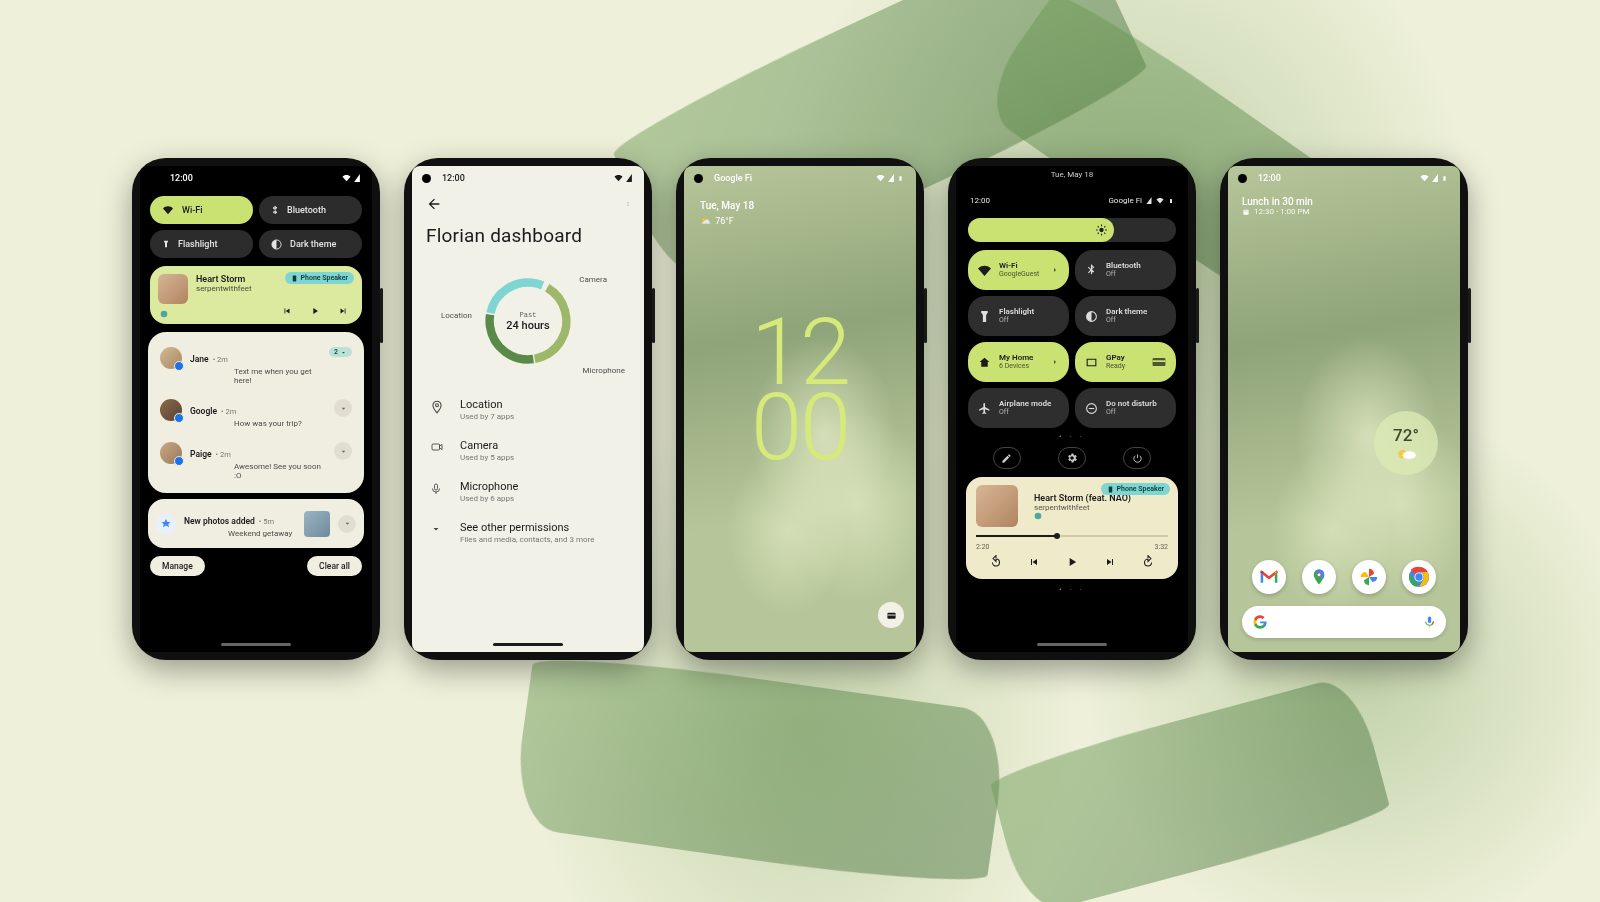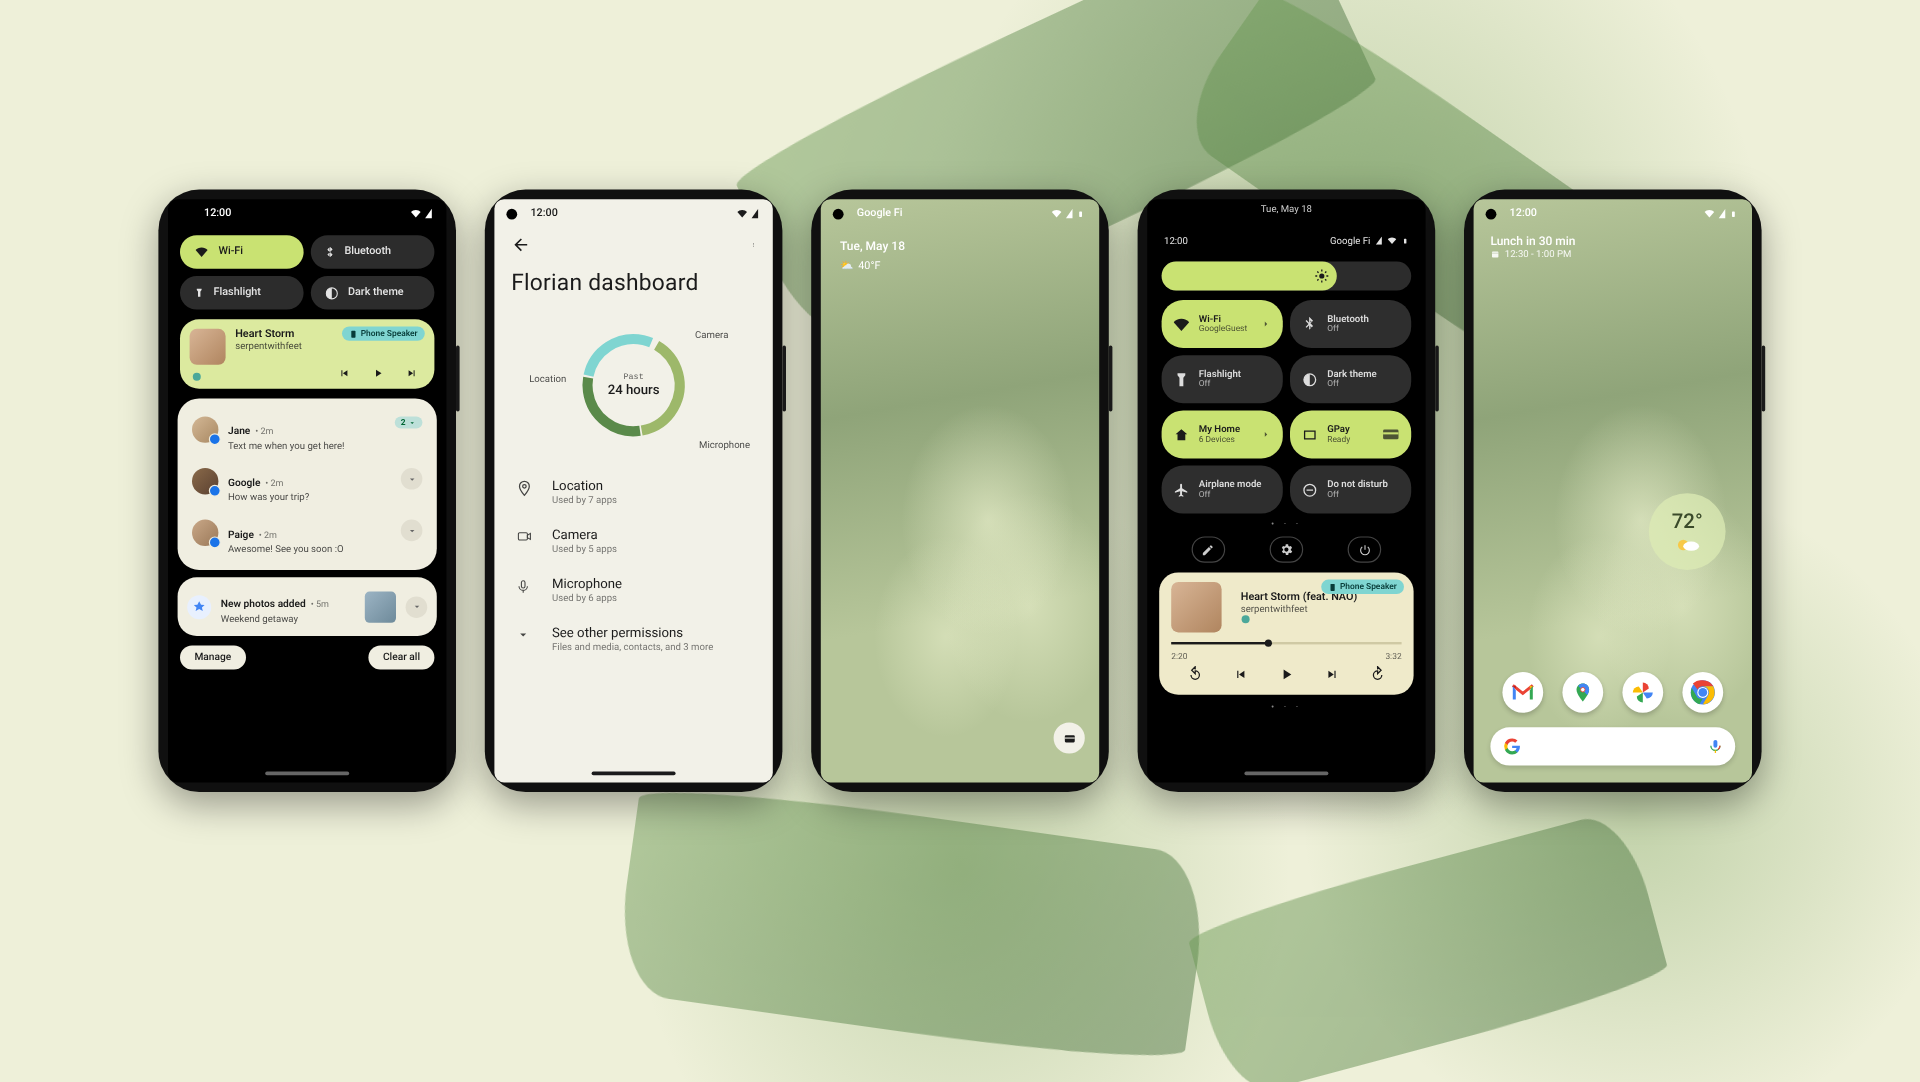--- a/index.html
+++ b/index.html
@@ -44,21 +44,21 @@
   .thumb { width:30px; height:30px; border-radius:6px; background:linear-gradient(135deg,#d8b596,#b0855f); display:inline-block; vertical-align:middle; margin-right:8px;}
   .media1 .title { font-size:9px; font-weight:600; }
   .media1 .artist{ font-size:8px; opacity:0.8;}
   .media1 .controls { display:flex; gap:18px; justify-content:flex-end; margin-top:2px; margin-right:4px;}
   .notif-stack { margin:8px 8px 0; background:var(--cream); border-radius:18px; padding:8px 8px 6px; color:#1b1b1b; }
   .notif { display:flex; align-items:flex-start; gap:8px; padding:7px 4px; position:relative;}
   .avatar { width:22px; height:22px; border-radius:50%; background:#888; position:relative; flex:none;}
   .avatar .badge{ position:absolute; right:-2px; bottom:-2px; width:10px; height:10px; border-radius:50%; background:#1a73e8; border:1.5px solid var(--cream);}
   .n-name { font-size:8.5px; font-weight:600;}
   .n-meta { font-size:7.5px; opacity:0.6; margin-left:4px; font-weight:400;}
-  .n-body{ font-size:8px; opacity:0.8; margin-top:1px;}
+  .n-body{ font-size:8px; opacity:0.8; margin-top:1px;margin-left:44px;}
   .n-count{ background:#bde0d9; color:#063; font-size:7px; font-weight:700; padding:1px 5px; border-radius:8px; display:flex; gap:2px; align-items:center;}
   .n-chev{ width:18px; height:18px; border-radius:50%; background:#e1ded0; display:flex; align-items:center; justify-content:center;}
   .notif .right { margin-left:auto; display:flex; align-items:center; gap:4px;}
   .photos-card { margin:6px 8px 0; background:var(--cream); border-radius:16px; padding:10px 8px; color:#1b1b1b; display:flex; align-items:center; gap:8px;}
   .app-ico { width:20px; height:20px; border-radius:50%; background:#e8f0fe; display:flex; align-items:center; justify-content:center; flex:none;}
   .photos-card .thumb2{ width:26px; height:26px; border-radius:4px; background:linear-gradient(135deg,#9cb4c4,#6e8a9a);}
   .p1-footer{ margin:8px 10px 0; display:flex; justify-content:space-between;}
   .p1-btn{ background:var(--cream); color:#1b1b1b; font-size:8.5px; font-weight:500; padding:5px 12px; border-radius:12px;}
 
   
@@ -390,21 +390,25 @@
               <path d="M0 14h10V0z"></path>
             </svg>
       <svg width="7" height="9" viewBox="0 0 24 24" fill="#fff">
               <rect x="8" y="4" width="8" height="16" rx="2"></rect>
             </svg>
     </span>
   </div>
   <div class="date">Tue, May 18</div>
   <div class="weather">
     <span>⛅</span>
-    <span>40°F</span>
+    <span>76°F</span>
+  </div>
+  <div class="bigclock">
+    <span>12</span>
+          <span>00</span>
   </div>
   <div class="wallet-btn">
     <svg width="13" height="11" viewBox="0 0 24 24" fill="#1b1b1b">
             <rect x="3" y="6" width="18" height="13" rx="2"></rect>
             <rect x="3" y="10" width="18" height="2" fill="#f2f1e8"></rect>
           </svg>
   </div>
  </div>
 </div>
 

